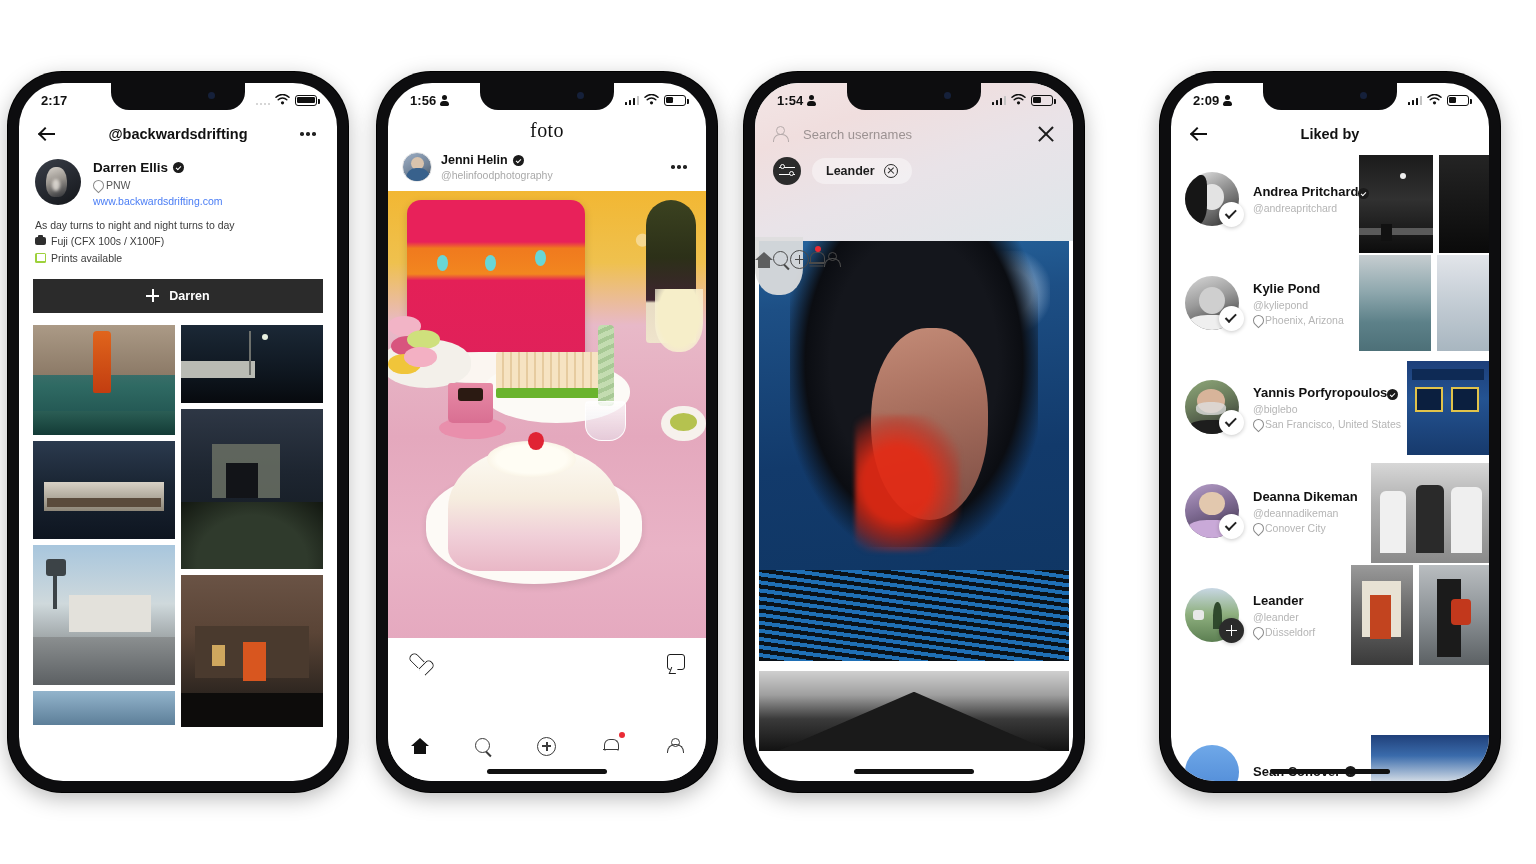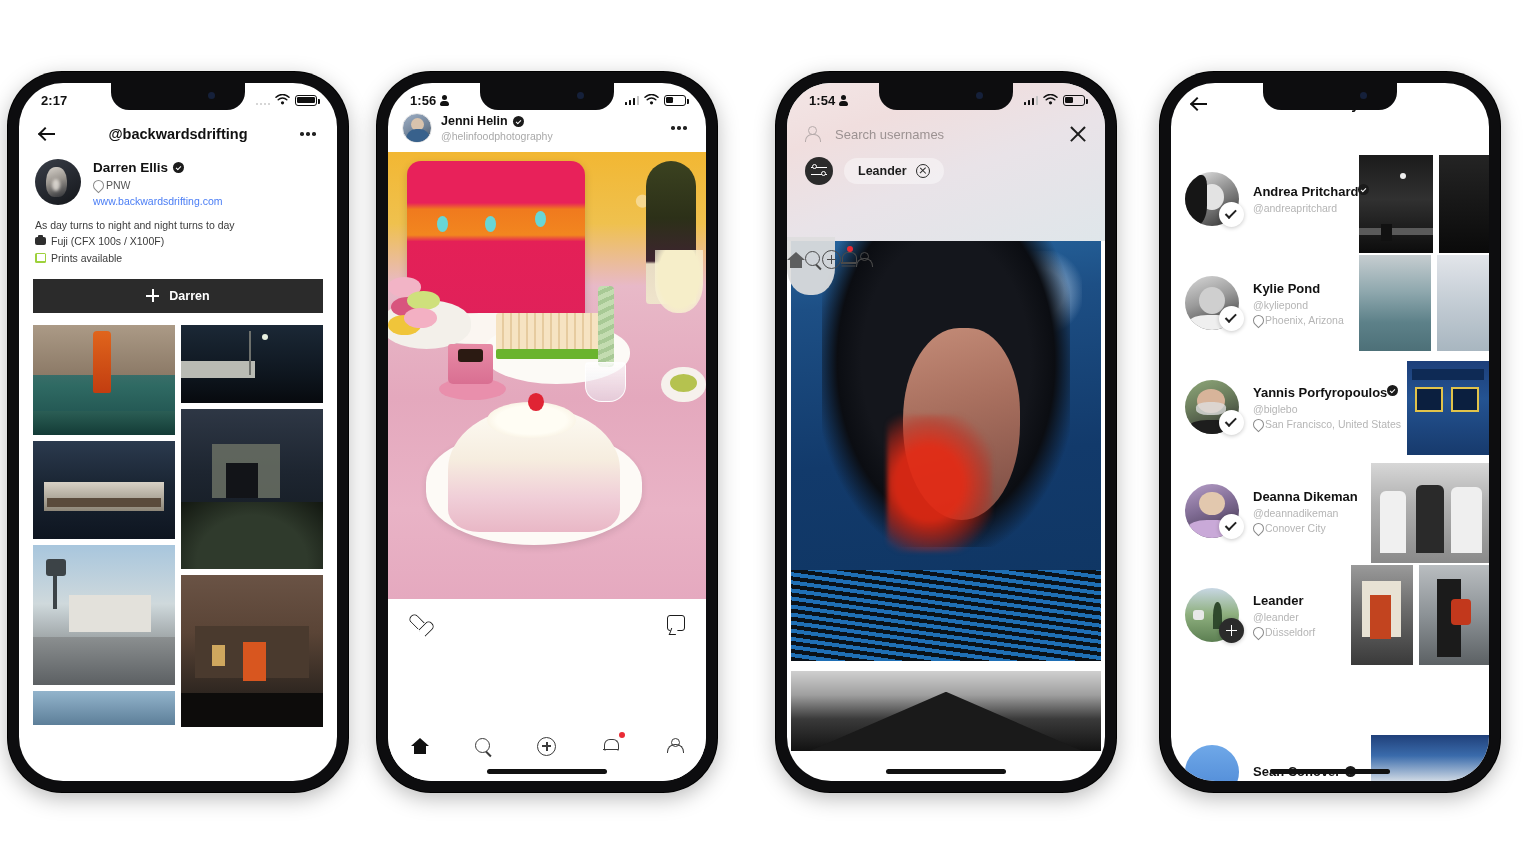--- a/index.html
+++ b/index.html
@@ -14,21 +14,21 @@
   
   .phone {
     position:absolute; top:72px; width:340px; height:720px;
     background:#0d0d0f;
     border-radius:54px;
     box-shadow:0 0 0 1px #000, 0 6px 22px rgba(0,0,0,.28);
     padding:11px;
   }
   .phone.p1 { left:8px; }
   .phone.p2 { left:377px; }
-  .phone.p3 { left:776px; }
+  .phone.p3 { left:744px; }
   .phone.p4 { left:1160px; }
 
   .screen {
     position:relative; width:100%; height:100%;
     background:#fff; border-radius:44px; overflow:hidden;
   }
   .notch {
     position:absolute; top:0; left:50%; transform:translateX(-50%);
     width:134px; height:27px; background:#0d0d0f;
     border-bottom-left-radius:18px; border-bottom-right-radius:18px;
@@ -268,21 +268,21 @@
   .av-wrap{ position:relative; width:54px;height:54px; flex:none;}
   .av{ width:54px;height:54px;border-radius:50%; overflow:hidden;}
   .av-badge{ position:absolute; right:-5px; bottom:-1px; width:25px;height:25px;border-radius:50%;
     background:#fff; box-shadow:0 1px 4px rgba(0,0,0,.22); display:flex;align-items:center;justify-content:center;}
   .av-badge.dark{ background:#2b2b2b;}
   .check{ width:11px;height:6px;border-left:2px solid #222;border-bottom:2px solid #222;transform:rotate(-45deg) translate(1px,-2px);}
   .plus-w{ position:relative;width:11px;height:11px;}
   .plus-w::before{content:"";position:absolute;left:0;top:4.7px;width:11px;height:1.7px;background:#fff;}
   .plus-w::after{content:"";position:absolute;top:0;left:4.7px;width:1.7px;height:11px;background:#fff;}
   .lr-text{ margin-left:14px; min-width:0; }
-  .lr-name{ font-size:13px; font-weight:700; color:#111; display:flex; align-items:flex-start; white-space:nowrap;}
+  .lr-name{ font-size:13px; font-weight:700; color:#111; display:flex; align-items:flex-end; white-space:nowrap;}
   .lr-handle{ font-size:10.5px; color:#b5b5b5; margin-top:3px;}
   .lr-loc{ font-size:10.5px; color:#b5b5b5; margin-top:3px; display:flex; align-items:center; gap:4px;}
   .lr-thumbs{ position:absolute; right:0; top:0; display:flex; gap:6px; align-items:flex-start; height:100%;}
   .thumb{ flex:none; }
 
   .sean-row{ position:absolute; left:0; right:0; bottom:0; height:52px; }
 </style>
 </head>
 <body>
 
@@ -425,20 +425,21 @@
                 <path d="M3.2 5.8C4.4 4.6 5.9 4 7.5 4s3.1.6 4.3 1.8" stroke="#111" stroke-width="1.5" fill="none" stroke-linecap="round"></path>
                 <circle cx="7.5" cy="8.8" r="1.6" fill="#111"></circle>
               </svg>
           </span>
           <span class="batt">
               <i style="width:7px"></i>
             </span>
         </div>
       </div>
 
+      <div class="brand">foto</div>
 
       <div class="post-head">
         <div class="avatar-sm"></div>
         <div>
           <div class="post-name">
             <span>Jenni Helin</span>
             <span class="verified"></span>
           </div>
           <div class="post-handle">@helinfoodphotography</div>
         </div>
@@ -590,20 +591,44 @@
           </div>
       </div>
       <div class="homebar"></div>
     </div>
   </div>
 
   <div class="phone p4">
     <div class="screen">
       <div class="notch"></div>
 
+      <div class="statusbar">
+        <div class="sb-time">
+          <span>2:09</span>
+          <span class="person-ico"></span>
+        </div>
+        <div class="sb-right">
+          <span class="sig">
+              <i></i>
+              <i></i>
+              <i></i>
+              <i></i>
+            </span>
+          <span>
+            <svg width="15" height="11" viewBox="0 0 15 11">
+                <path d="M1 3.3C3 1.4 5.2.5 7.5.5s4.5.9 6.5 2.8" stroke="#111" stroke-width="1.5" fill="none" stroke-linecap="round"></path>
+                <path d="M3.2 5.8C4.4 4.6 5.9 4 7.5 4s3.1.6 4.3 1.8" stroke="#111" stroke-width="1.5" fill="none" stroke-linecap="round"></path>
+                <circle cx="7.5" cy="8.8" r="1.6" fill="#111"></circle>
+              </svg>
+          </span>
+          <span class="batt">
+              <i style="width:7px"></i>
+            </span>
+        </div>
+      </div>
 
       <div class="navbar">
         <div class="icon-btn">
             <span class="arrow-left"></span>
           </div>
         <div class="nav-title">Liked by</div>
         <div class="icon-btn"></div>
       </div>
 
       <div class="liked-list">

